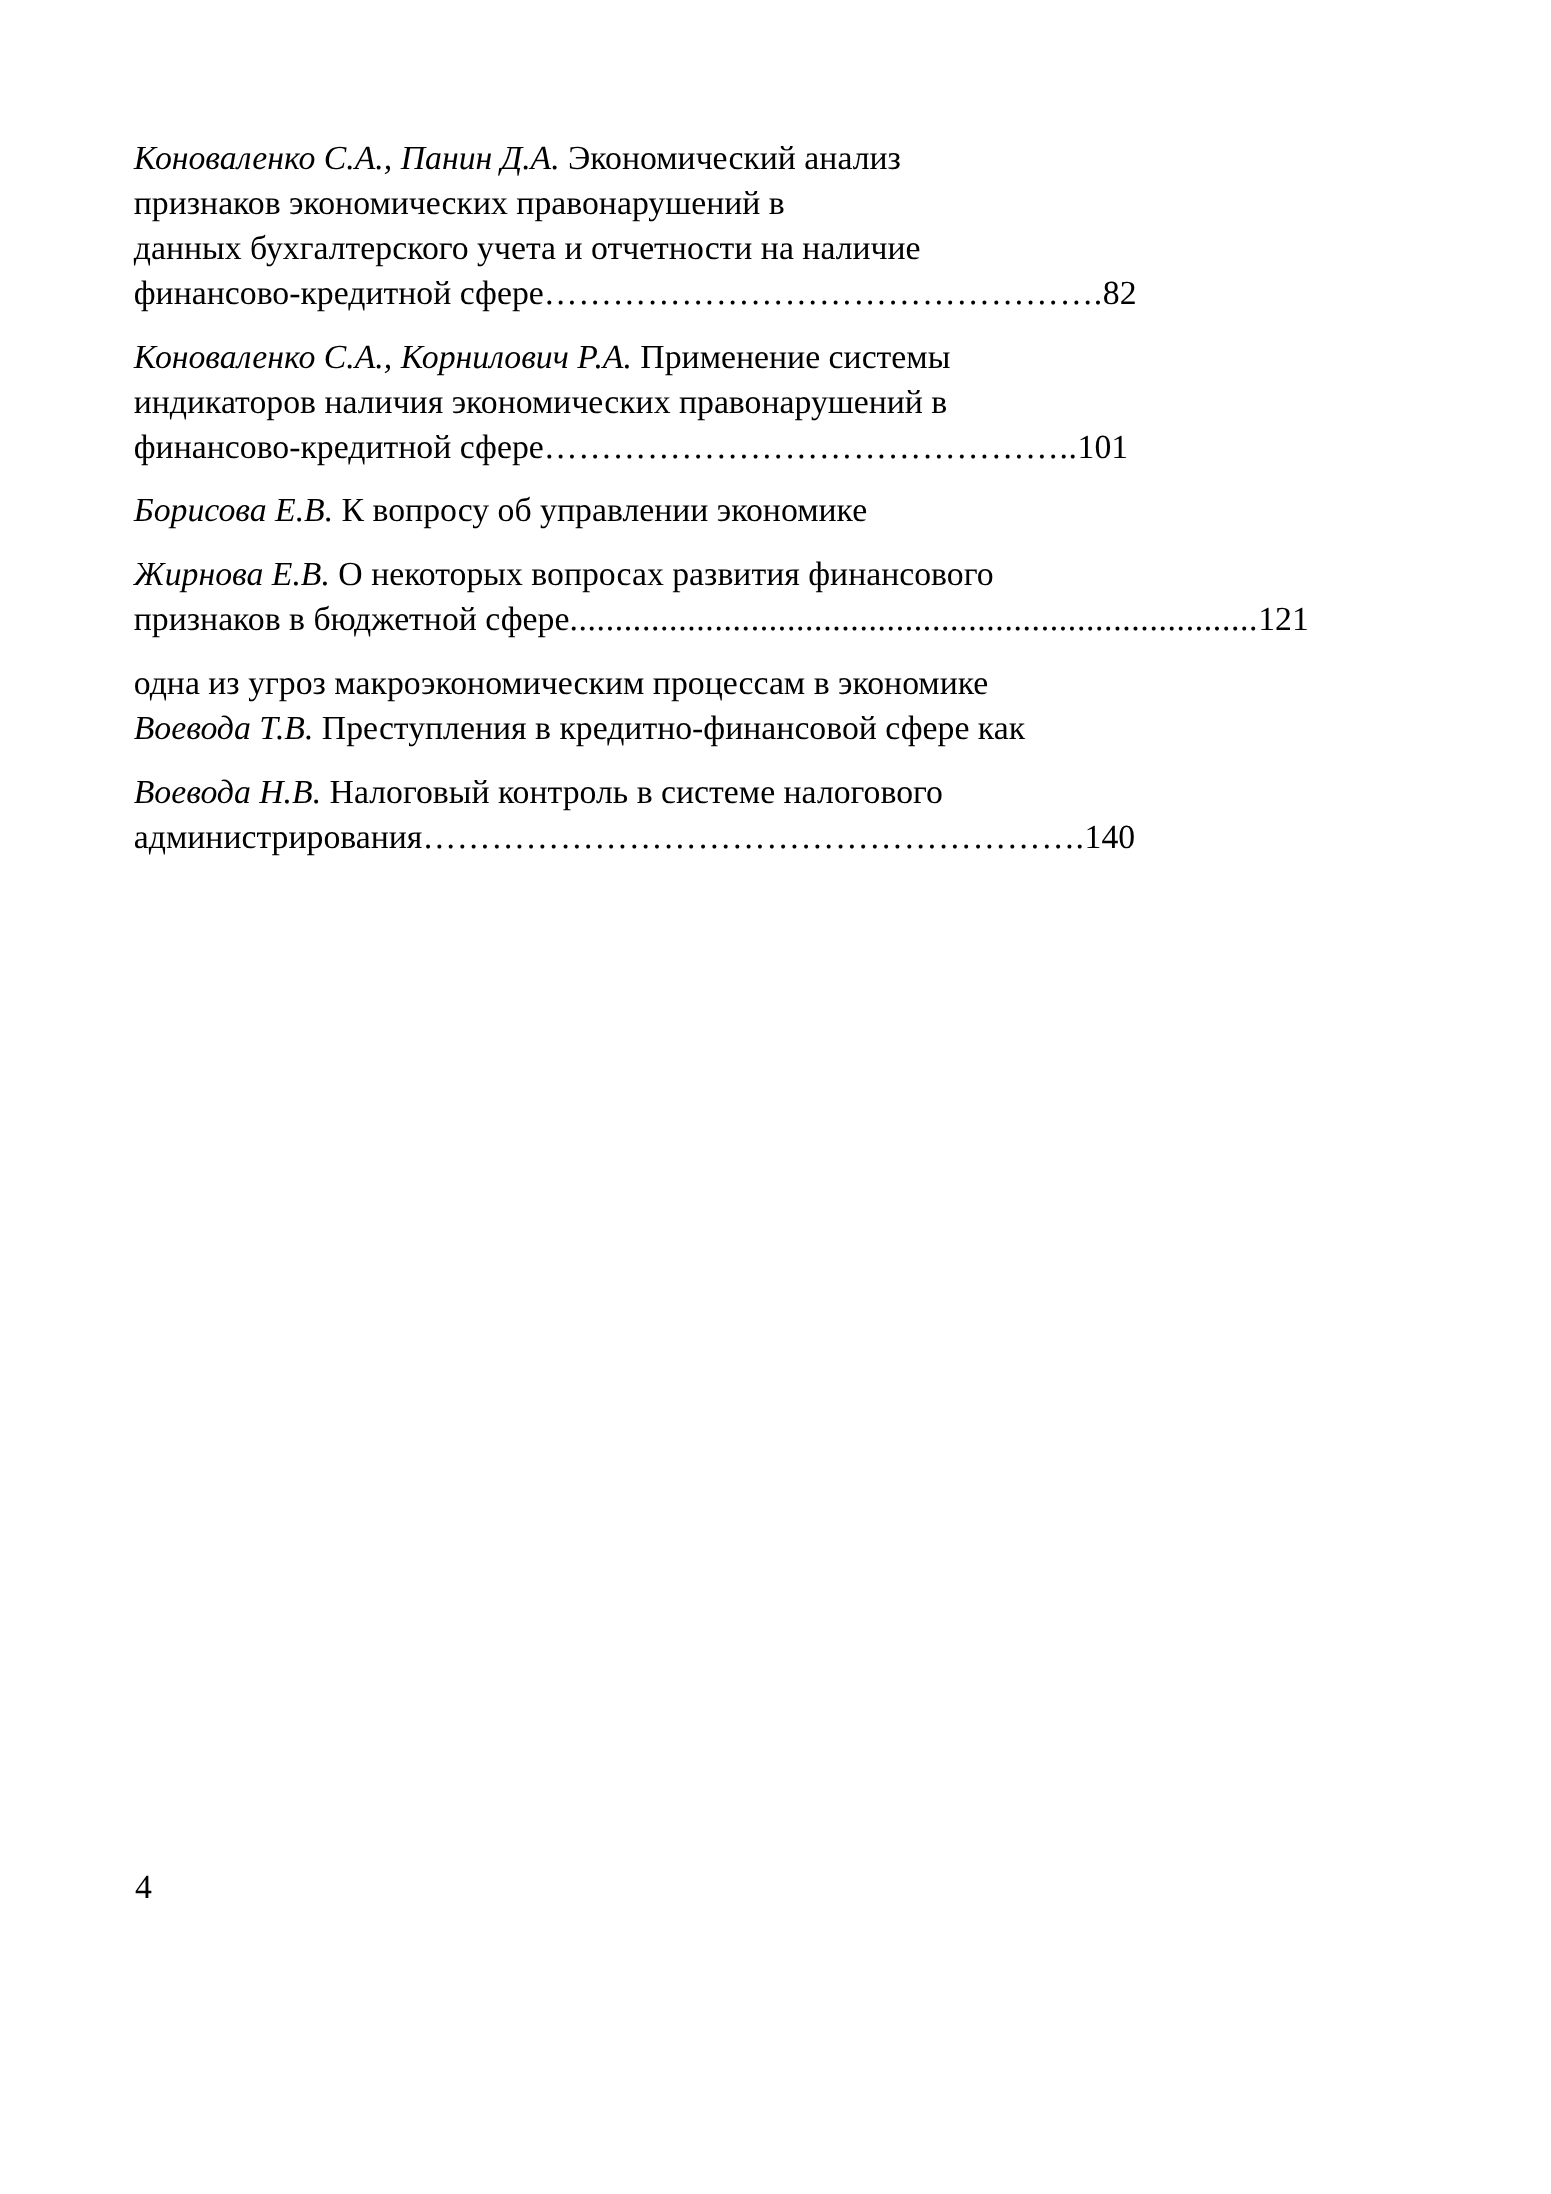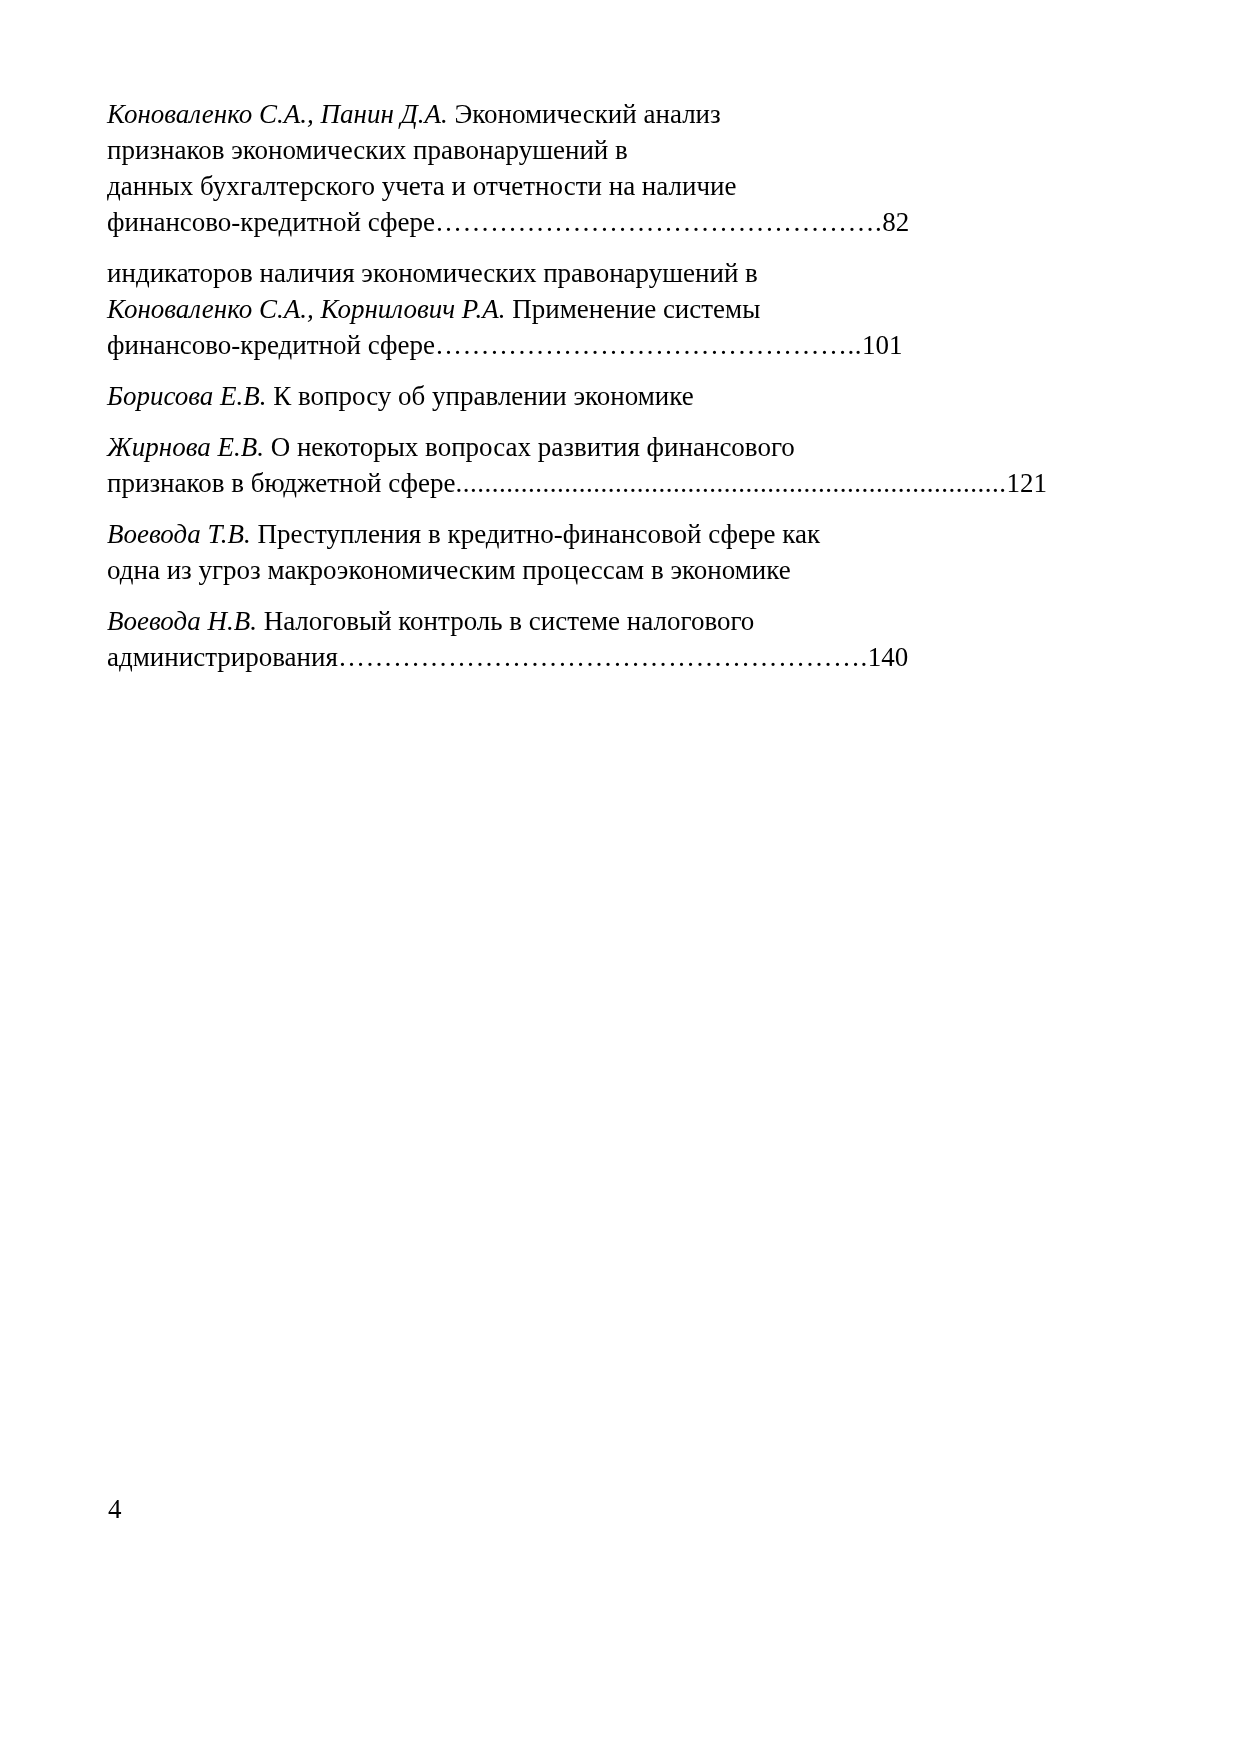--- a/index.html
+++ b/index.html
@@ -9,21 +9,21 @@
     width: 1241px;
     height: 1755px;
     background: #ffffff;
     color: #000000;
     font-family: "Liberation Serif", serif;
     overflow: hidden;
   }
   .toc {
     position: absolute;
     left: 107px;
-    top: 96px;
+    top: 108px;
     width: 905px;
   }
   .entry {
     margin-bottom: 15px;
     font-size: 27px;
     line-height: 36px;
   }
   .line {
     display: block;
     white-space: nowrap;
@@ -49,37 +49,37 @@
   <div class="toc">
 
     <p class="entry">
       <span class="line"><i class="author">Коноваленко С.А., Панин Д.А.</i> <span>Экономический анализ</span></span>
       <span class="line">признаков экономических правонарушений в</span>
       <span class="line">данных бухгалтерского учета и отчетности на наличие</span>
       <span class="line"><span>финансово-кредитной сфере</span><span class="leader">………………………………………….</span><span>82</span></span>
     </p>
 
     <p class="entry">
+      <span class="line"><i class="author">Коноваленко С.А., Корнилович Р.А.</i> <span>Применение системы</span></span>
       <span class="line">индикаторов наличия экономических правонарушений в</span>
-      <span class="line"><i class="author">Коноваленко С.А., Корнилович Р.А.</i> <span>Применение системы</span></span>
       <span class="line"><span>финансово-кредитной сфере</span><span class="leader">………………………………………..</span><span>101</span></span>
     </p>
 
     <p class="entry">
       <span class="line"><i class="author">Борисова Е.В.</i> <span>К вопросу об управлении экономике</span></span>
     </p>
 
     <p class="entry">
       <span class="line"><i class="author">Жирнова Е.В.</i> <span>О некоторых вопросах развития финансового</span></span>
       <span class="line"><span>признаков в бюджетной сфере</span><span class="leader">............................................................................</span><span>121</span></span>
     </p>
 
     <p class="entry">
+      <span class="line">одна из угроз макроэкономическим процессам в экономике</span>
       <span class="line"><i class="author">Воевода Т.В.</i> <span>Преступления в кредитно-финансовой сфере как</span></span>
-      <span class="line">одна из угроз макроэкономическим процессам в экономике</span>
     </p>
 
     <p class="entry">
       <span class="line"><i class="author">Воевода Н.В.</i> <span>Налоговый контроль в системе налогового</span></span>
       <span class="line"><span>администрирования</span><span class="leader">………………………………………………….</span><span>140</span></span>
     </p>
 
   </div>
 
   <div class="footer-pagenum">4</div>

